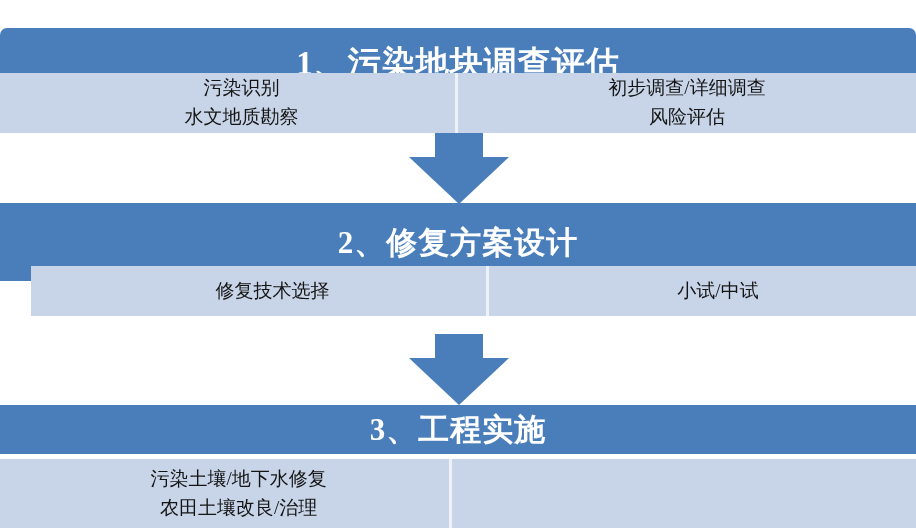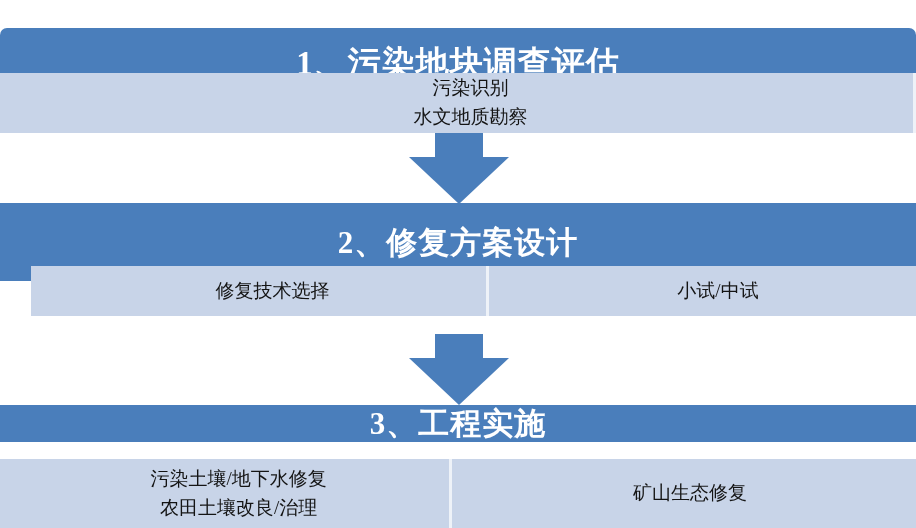--- a/index.html
+++ b/index.html
@@ -112,20 +112,24 @@
 
   <div class="stage">
     <div class="stage-header rounded-top" style="top:0px; height:71px; font-size:33px;margin-top:28px;">
       <span class="title-text">1、污染地块调查评估</span>
     </div>
     <div class="stage-body" style="top:73px; height:60px;">
       <div class="body-col left">
         <div class="body-line">污染识别</div>
         <div class="body-line">水文地质勘察</div>
       </div>
+      <div class="body-col right">
+        <div class="body-line">初步调查/详细调查</div>
+        <div class="body-line">风险评估</div>
+      </div>
     </div>
   </div>
 
   <div class="arrow" style="left:409px; top:133px; height:70px;">
     <div class="shaft" style="height:27px;"></div>
     <div class="head" style="top:24px;"></div>
   </div>
 
   <div class="stage">
     <div class="stage-header" style="top:203px; height:78px; font-size:31px;">
@@ -140,27 +144,26 @@
       </div>
     </div>
   </div>
 
   <div class="arrow" style="left:409px; top:334px; height:70px;">
     <div class="shaft" style="height:27px;"></div>
     <div class="head" style="top:24px;"></div>
   </div>
 
   <div class="stage">
-    <div class="stage-header" style="top:405px; height:37px; font-size:31px;">
+    <div class="stage-header" style="top:405px; height:49px; font-size:31px;">
       <span class="title-text">3、工程实施</span>
     </div>
     <div class="stage-body" style="top:459px; height:69px;gap:12px;">
       <div class="body-col left">
         <div class="body-line">污染土壤/地下水修复</div>
         <div class="body-line">农田土壤改良/治理</div>
       </div>
       <div class="body-col right">
-        <div class="body-line">矿山生态修复</div>
       </div>
     </div>
   </div>
 
 </div>
 
 </body></html>

